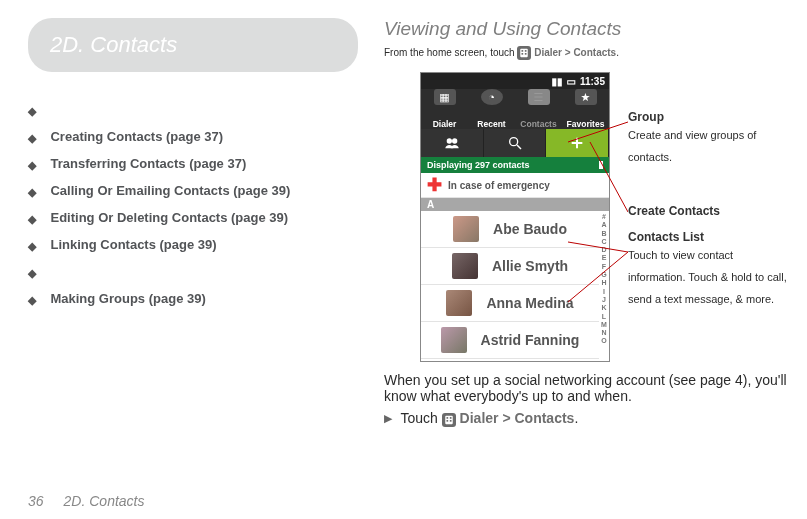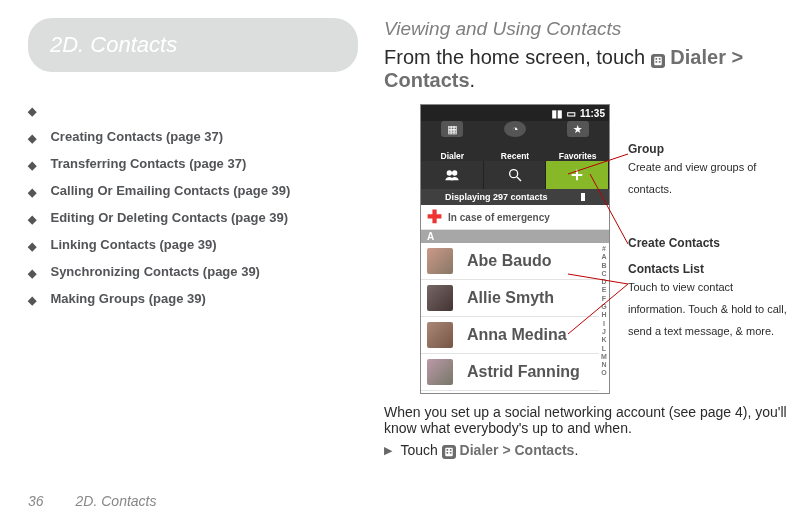--- a/index.html
+++ b/index.html
@@ -28,21 +28,21 @@
   .toc li { margin-bottom: 9px; display: flex; align-items: flex-start; }
   .diamond { color: #555; margin-right: 14px; font-size: 11px; line-height: 18px; }
   .rightcol { flex: 1; }
   .h1 {
     font-style: italic;
     color: #7f7f7f;
     font-size: 19px;
     font-weight: 500;
     margin-bottom: 6px;
   }
-  .intro { font-size: 20px; margin-bottom: 12px; }
+  .intro { font-size: 10px; margin-bottom: 12px; }
   .intro .boldgray, .outro2 .boldgray { color: #6f6f6f; font-weight: bold; }
   .phoneicon {
     display: inline-flex; align-items:center; justify-content:center;
     width: 14px; height: 14px; border-radius: 3px;
     background: #6b6b6b; color:#fff; font-size:10px; vertical-align: -2px;
   }
   .screenshot-wrap { display: flex; gap: 10px; margin: 4px 0 10px 36px; }
   .device {
     width: 190px; position: relative;
     border: 1px solid #888;
@@ -59,57 +59,57 @@
   .tab .ticon { width:22px; height:18px; border-radius:3px; background:#555; display:flex;align-items:center;justify-content:center;font-size:11px;}
   .tab.contacts { color:#999; }
   .tab span.lbl { font-weight:bold; font-size:8.5px;margin-top:12px; }
   .toolbar {
     display:flex; background:#333; height:28px;
   }
   .tbtn { flex:1; display:flex; align-items:center; justify-content:center; color:#fff; border-right:1px solid #222;}
   .tbtn svg { width:16px; height:16px; }
   .tbtn.add { background:#86b827; }
   .countbar {
-    background:#404040; color:#fff; font-size:9px; font-weight:bold;
-    padding:3px 24px; display:flex; justify-content:space-between; align-items:center;
+    background:#15803d; color:#fff; font-size:9px; font-weight:bold;
+    padding:3px 6px; display:flex; justify-content:space-between; align-items:center;
   }
   .emergency {
     display:flex; align-items:center; gap:6px; padding:5px 6px; font-size:10px; font-weight:bold; color:#555;
     border-bottom:1px solid #e3e3e3;
   }
   .plus { color:#e33; font-size:18px; font-weight:bold; line-height:14px; }
   .sectionA {
     background:#a7a7a7; color:#fff; font-size:10px; font-weight:bold; padding:1px 6px;
   }
   .listwrap { display:flex; }
   .contactlist { flex:1; }
   .contactrow {
     display:flex; align-items:center; gap:14px; padding:5px 6px;
-    border-bottom:1px solid #e3e3e3; font-size:16px; font-weight:bold; color:#555;
+    border-bottom:1px solid #e3e3e3; font-size:14px; font-weight:bold; color:#555;justify-content:center;
   }
   .avatar { width:26px; height:26px; border-radius:2px; background:linear-gradient(135deg,#c98,#876); }
   .avatar.a2 { background:linear-gradient(135deg,#766,#433); }
   .avatar.a3 { background:linear-gradient(135deg,#a87,#754); }
   .avatar.a4 { background:linear-gradient(135deg,#b9a,#776); }
   .indexbar {
     width:10px; font-size:7px; color:#777; font-weight:bold;
     display:flex; flex-direction:column; justify-content:flex-start; align-items:center;
     padding-top:2px; line-height:8.3px;
   }
   .callouts { flex:1; font-size:11px; position:relative; }
   .callout { position:absolute; }
   .callout .ct { font-weight:bold; color:#333; font-size:12px; }
   .callout .cd { font-size:11px; line-height:22px; }
   .svg-lines { position:absolute; left:0; top:0; pointer-events:none; }
   .outro { font-size:14px; }
   .outro2 { font-size:14px; margin-top:6px; display:flex; align-items:center; gap:8px;}
   .tri { color:#666; font-size:11px; }
   .footer {
     position:absolute; bottom:10px; left:28px; color:#888; font-style:italic;
-    font-size:14px; display:flex; gap:32px;
+    font-size:14px; display:flex; gap:20px;
   }
   .footer .pg { font-style:italic; }
 </style>
 </head>
 <body>
 
 <div class="page">
   <div class="leftcol">
     <div class="chip">2D. Contacts</div>
     <ul class="toc">
@@ -131,21 +131,20 @@
       <li>
           <span class="diamond">◆</span>
           <span>Editing Or Deleting Contacts (page 39)</span>
         </li>
       <li>
           <span class="diamond">◆</span>
           <span>Linking Contacts (page 39)</span>
         </li>
       <li>
           <span class="diamond">◆</span>
-          <span>Synchronizing Contacts (page 39)</span>
         </li>
       <li>
           <span class="diamond">◆</span>
           <span>Making Groups (page 39)</span>
         </li>
     </ul>
   </div>
 
   <div class="rightcol">
     <div class="h1">Viewing and Using Contacts</div>
@@ -171,20 +170,24 @@
           <span>11:35</span>
         </div>
         <div class="tabsrow">
           <div class="tab">
             <div class="ticon">▦</div>
             <span class="lbl">Dialer</span>
           </div>
           <div class="tab">
             <div class="ticon" style="border-radius:50%">◔</div>
             <span class="lbl">Recent</span>
+          </div>
+          <div class="tab contacts">
+            <div class="ticon" style="background:#888">☰</div>
+            <span class="lbl">Contacts</span>
           </div>
           <div class="tab">
             <div class="ticon">★</div>
             <span class="lbl">Favorites</span>
           </div>
         </div>
         <div class="toolbar">
           <div class="tbtn">
             <svg viewBox="0 0 24 24">
                 <circle cx="8" cy="9" r="4" fill="#fff"></circle>

